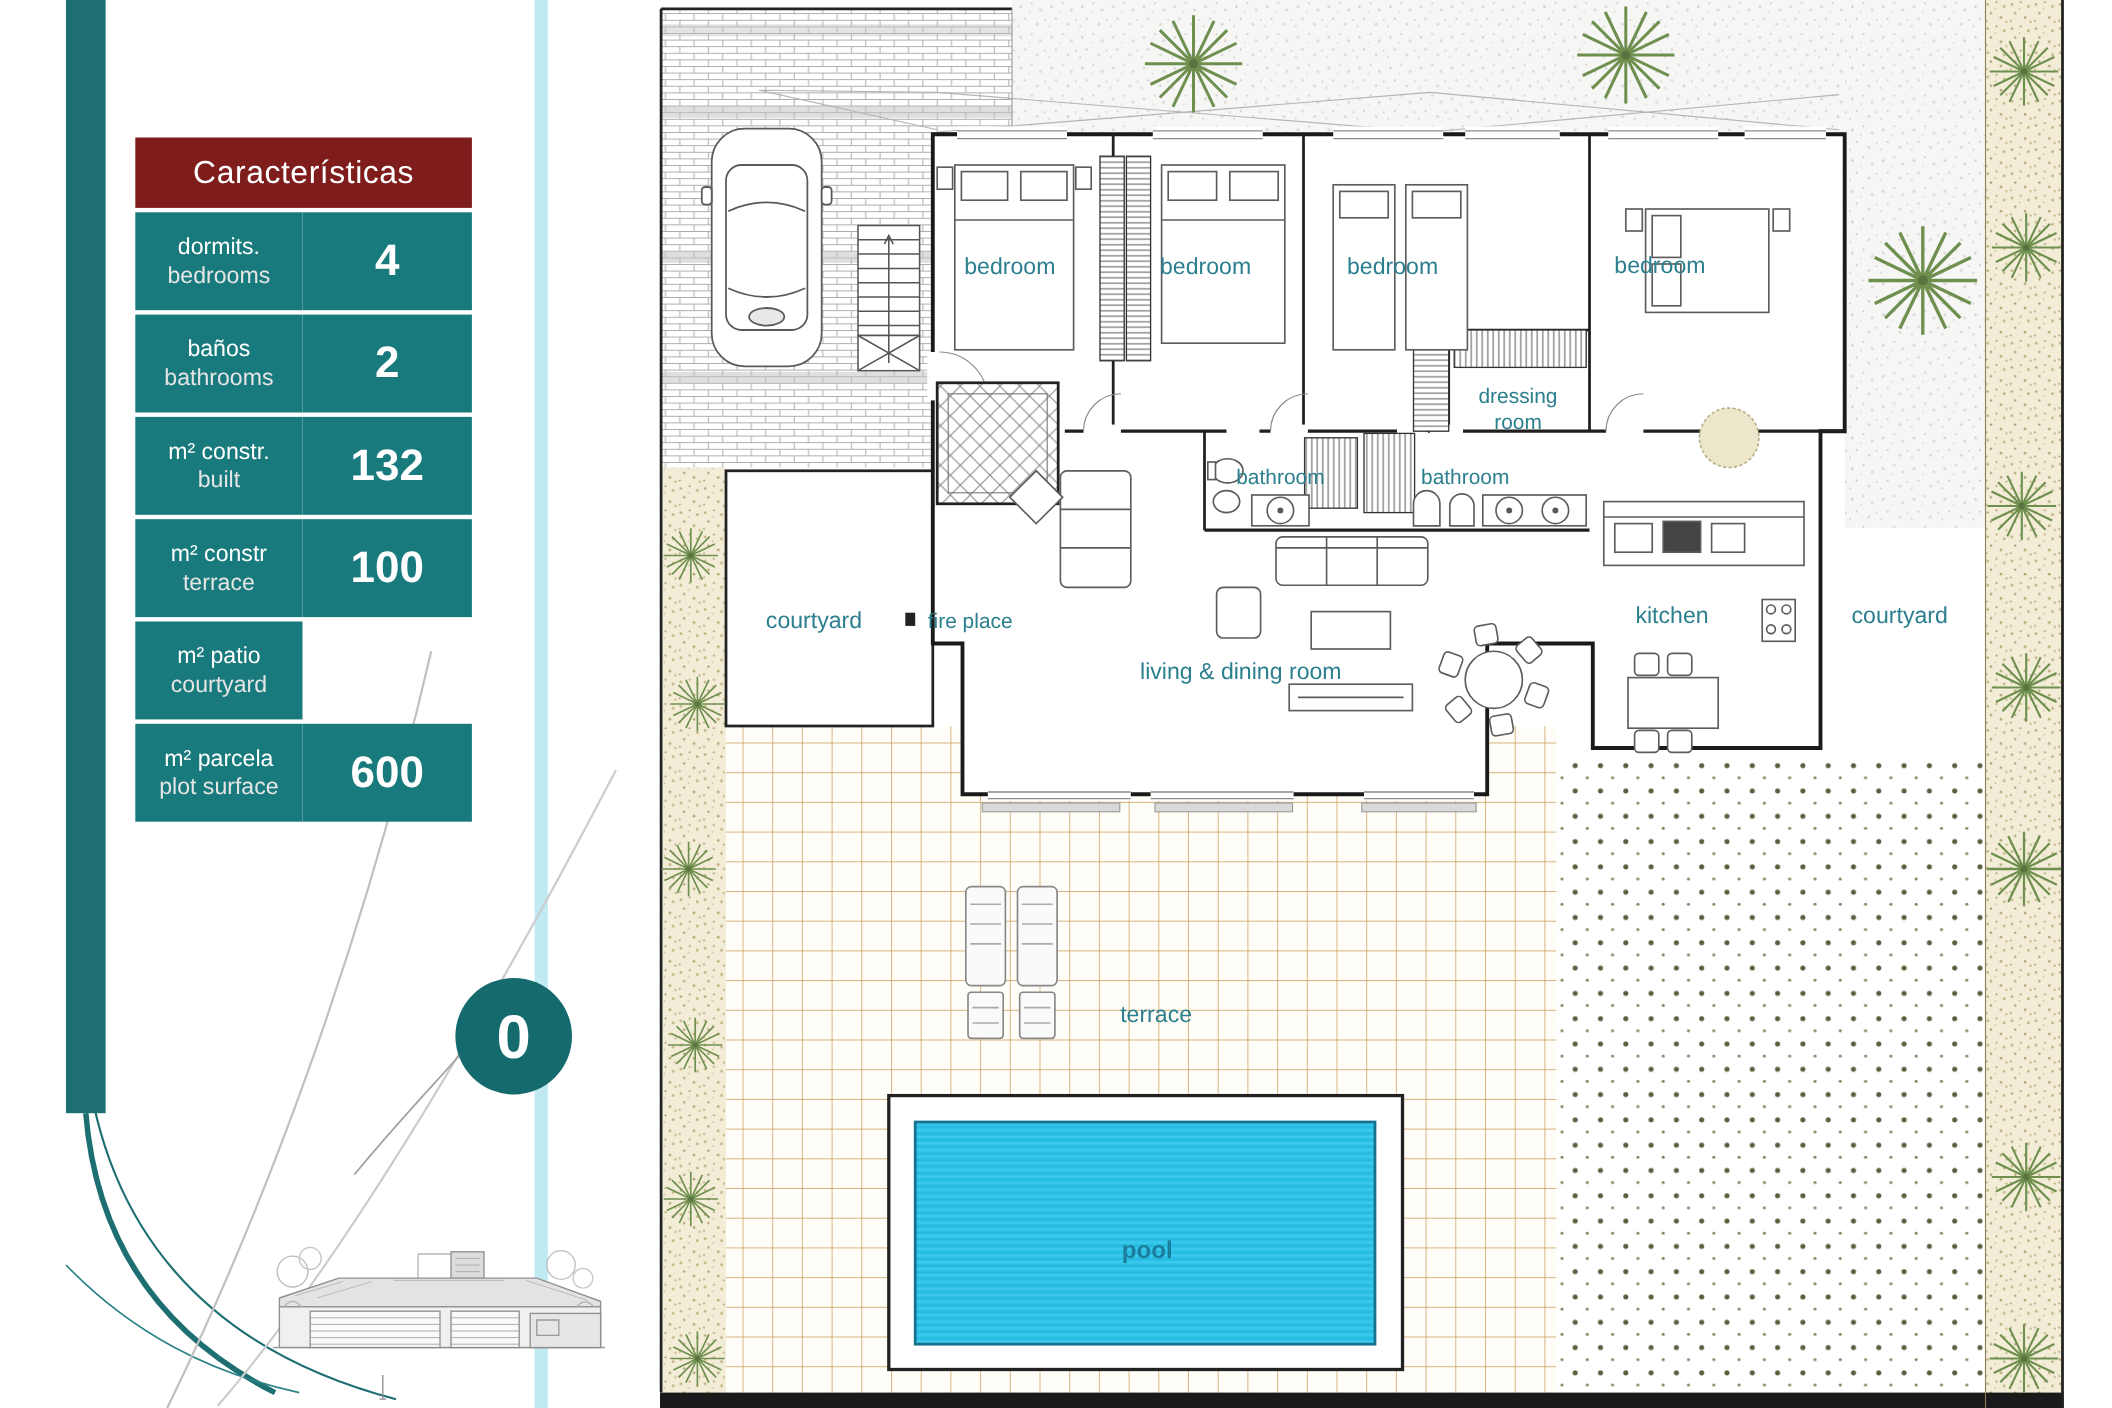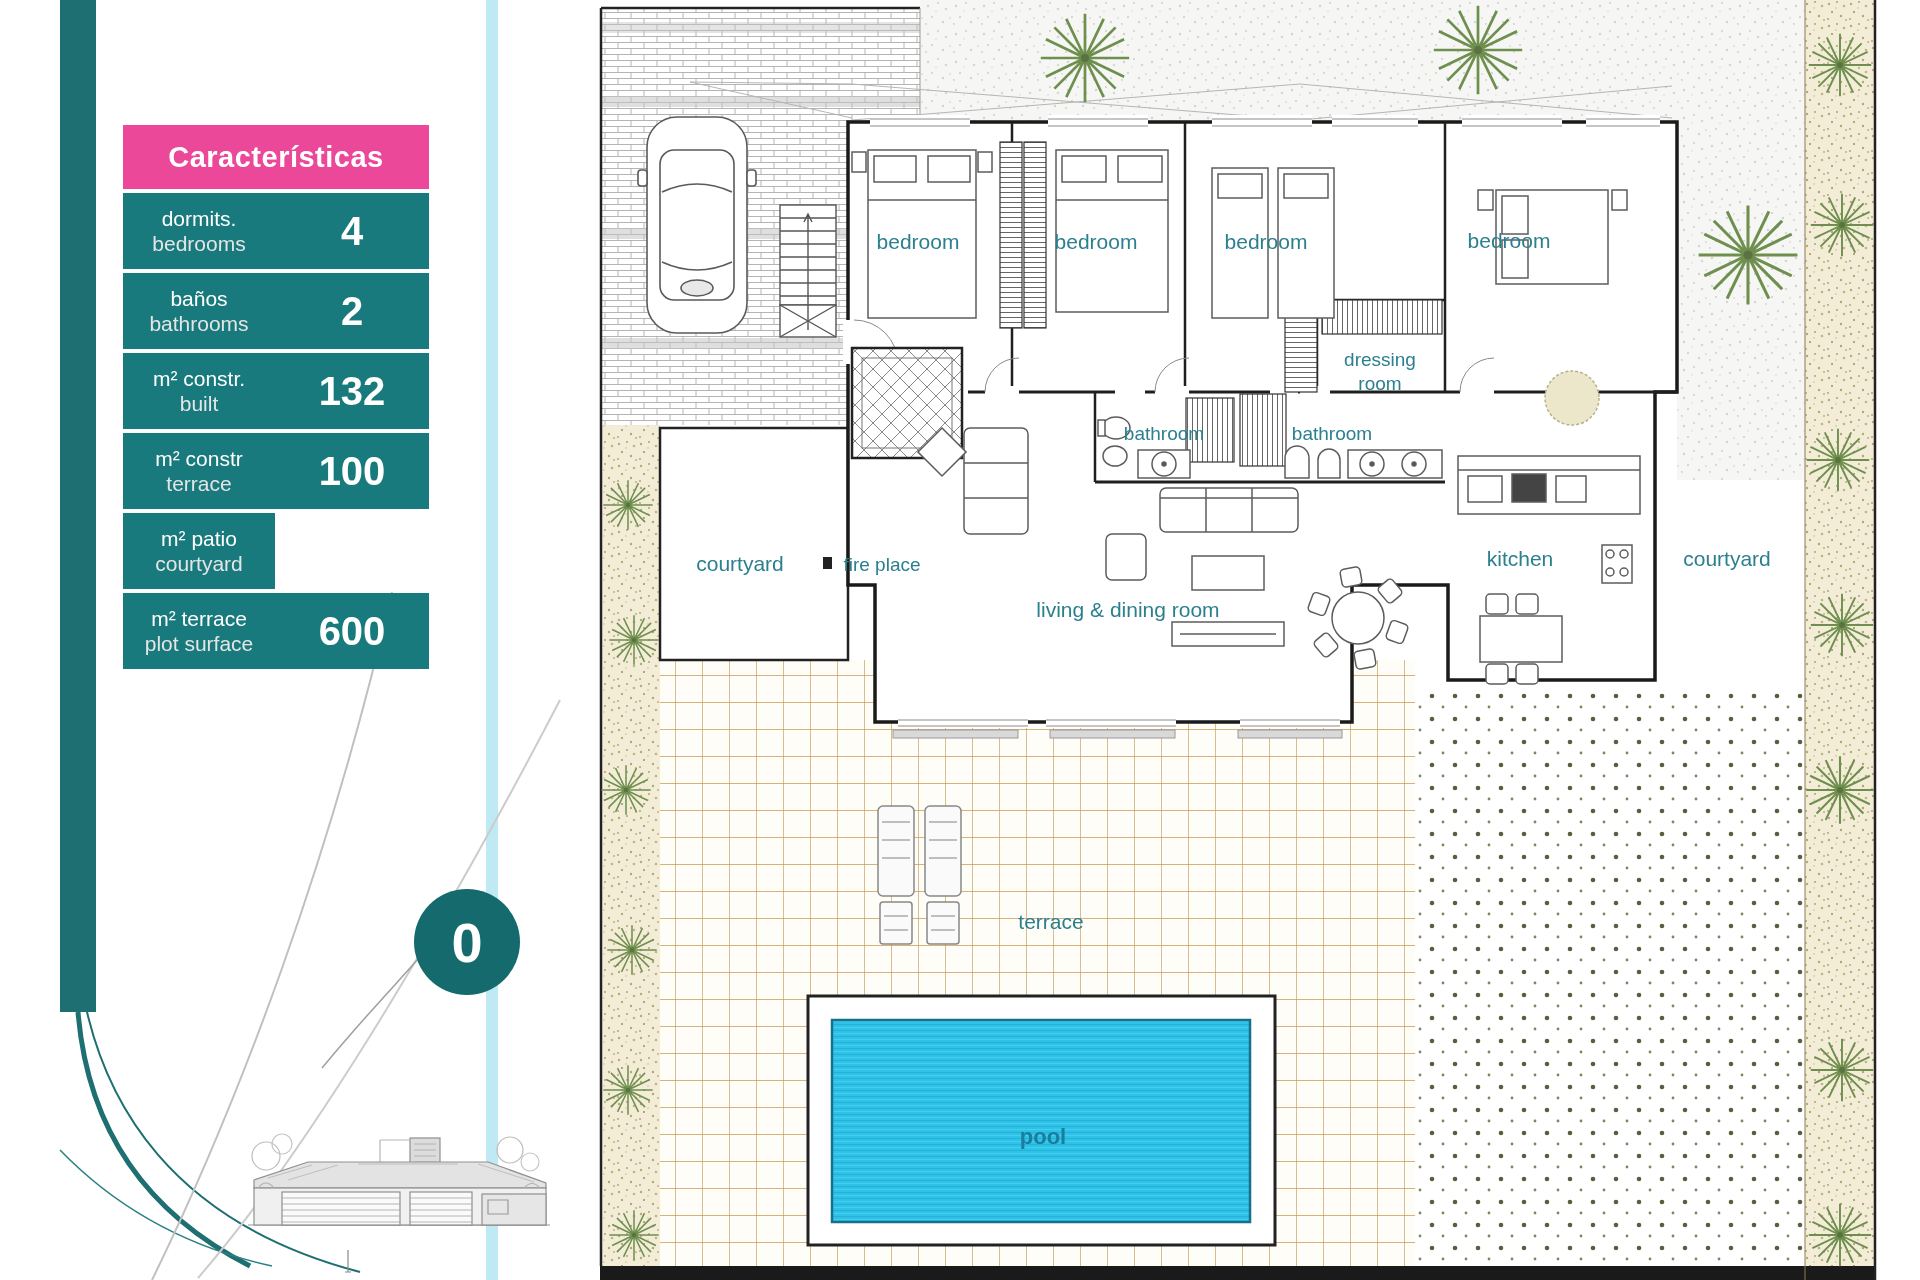--- a/index.html
+++ b/index.html
@@ -1,24 +1,24 @@
 <!DOCTYPE html>
 <html><head>
 <meta charset="utf-8">
 <style>
   html,body{margin:0;padding:0}
   body{width:1920px;height:1280px;position:relative;background:#fff;
        font-family:"Liberation Sans",sans-serif;overflow:hidden}
   .plan-svg{position:absolute;left:0;top:0;width:1920px;height:1280px}
   
   .char-table{position:absolute;left:123px;top:125px;width:306px}
-  .char-header{background:#ec4899;color:#fff;font-weight:bold;font-size:29px;
+  .char-header{background:#7f1d1d;color:#fff;font-weight:normal;font-size:29px;
        height:64px;display:flex;align-items:center;justify-content:center;margin-bottom:4px;
        letter-spacing:.5px}
-  .char-row{display:flex;gap:0;margin-bottom:4px;height:76px}
+  .char-row{display:flex;gap:0;margin-bottom:4px;height:89px}
   .char-label{width:152px;background:#187a7c;display:flex;flex-direction:column;
        justify-content:center;align-items:center;line-height:1.2;text-align:center}
   .char-label .es{color:#ffffff;font-size:21px}
   .char-label .en{color:#e5e5e5;font-size:21px}
   .char-value{flex:1;background:#187a7c;color:#fff;font-weight:bold;font-size:40px;
        display:flex;align-items:center;justify-content:center}
   
   .floor-badge{position:absolute;left:414px;top:889px;width:106px;height:106px;
        border-radius:50%;background:#156a6e;color:#fff;font-size:56px;font-weight:bold;
        display:flex;align-items:center;justify-content:center}
@@ -404,20 +404,20 @@
 
   <div class="char-row">
     <div class="char-label">
       <span class="es">m² patio</span>
       <span class="en">courtyard</span>
     </div>
   </div>
 
   <div class="char-row">
     <div class="char-label">
-      <span class="es">m² terrace</span>
+      <span class="es">m² parcela</span>
       <span class="en">plot surface</span>
     </div>
     <div class="char-value">600</div>
   </div>
 </div>
 
 <div class="floor-badge">0</div>
 
 </body></html>

